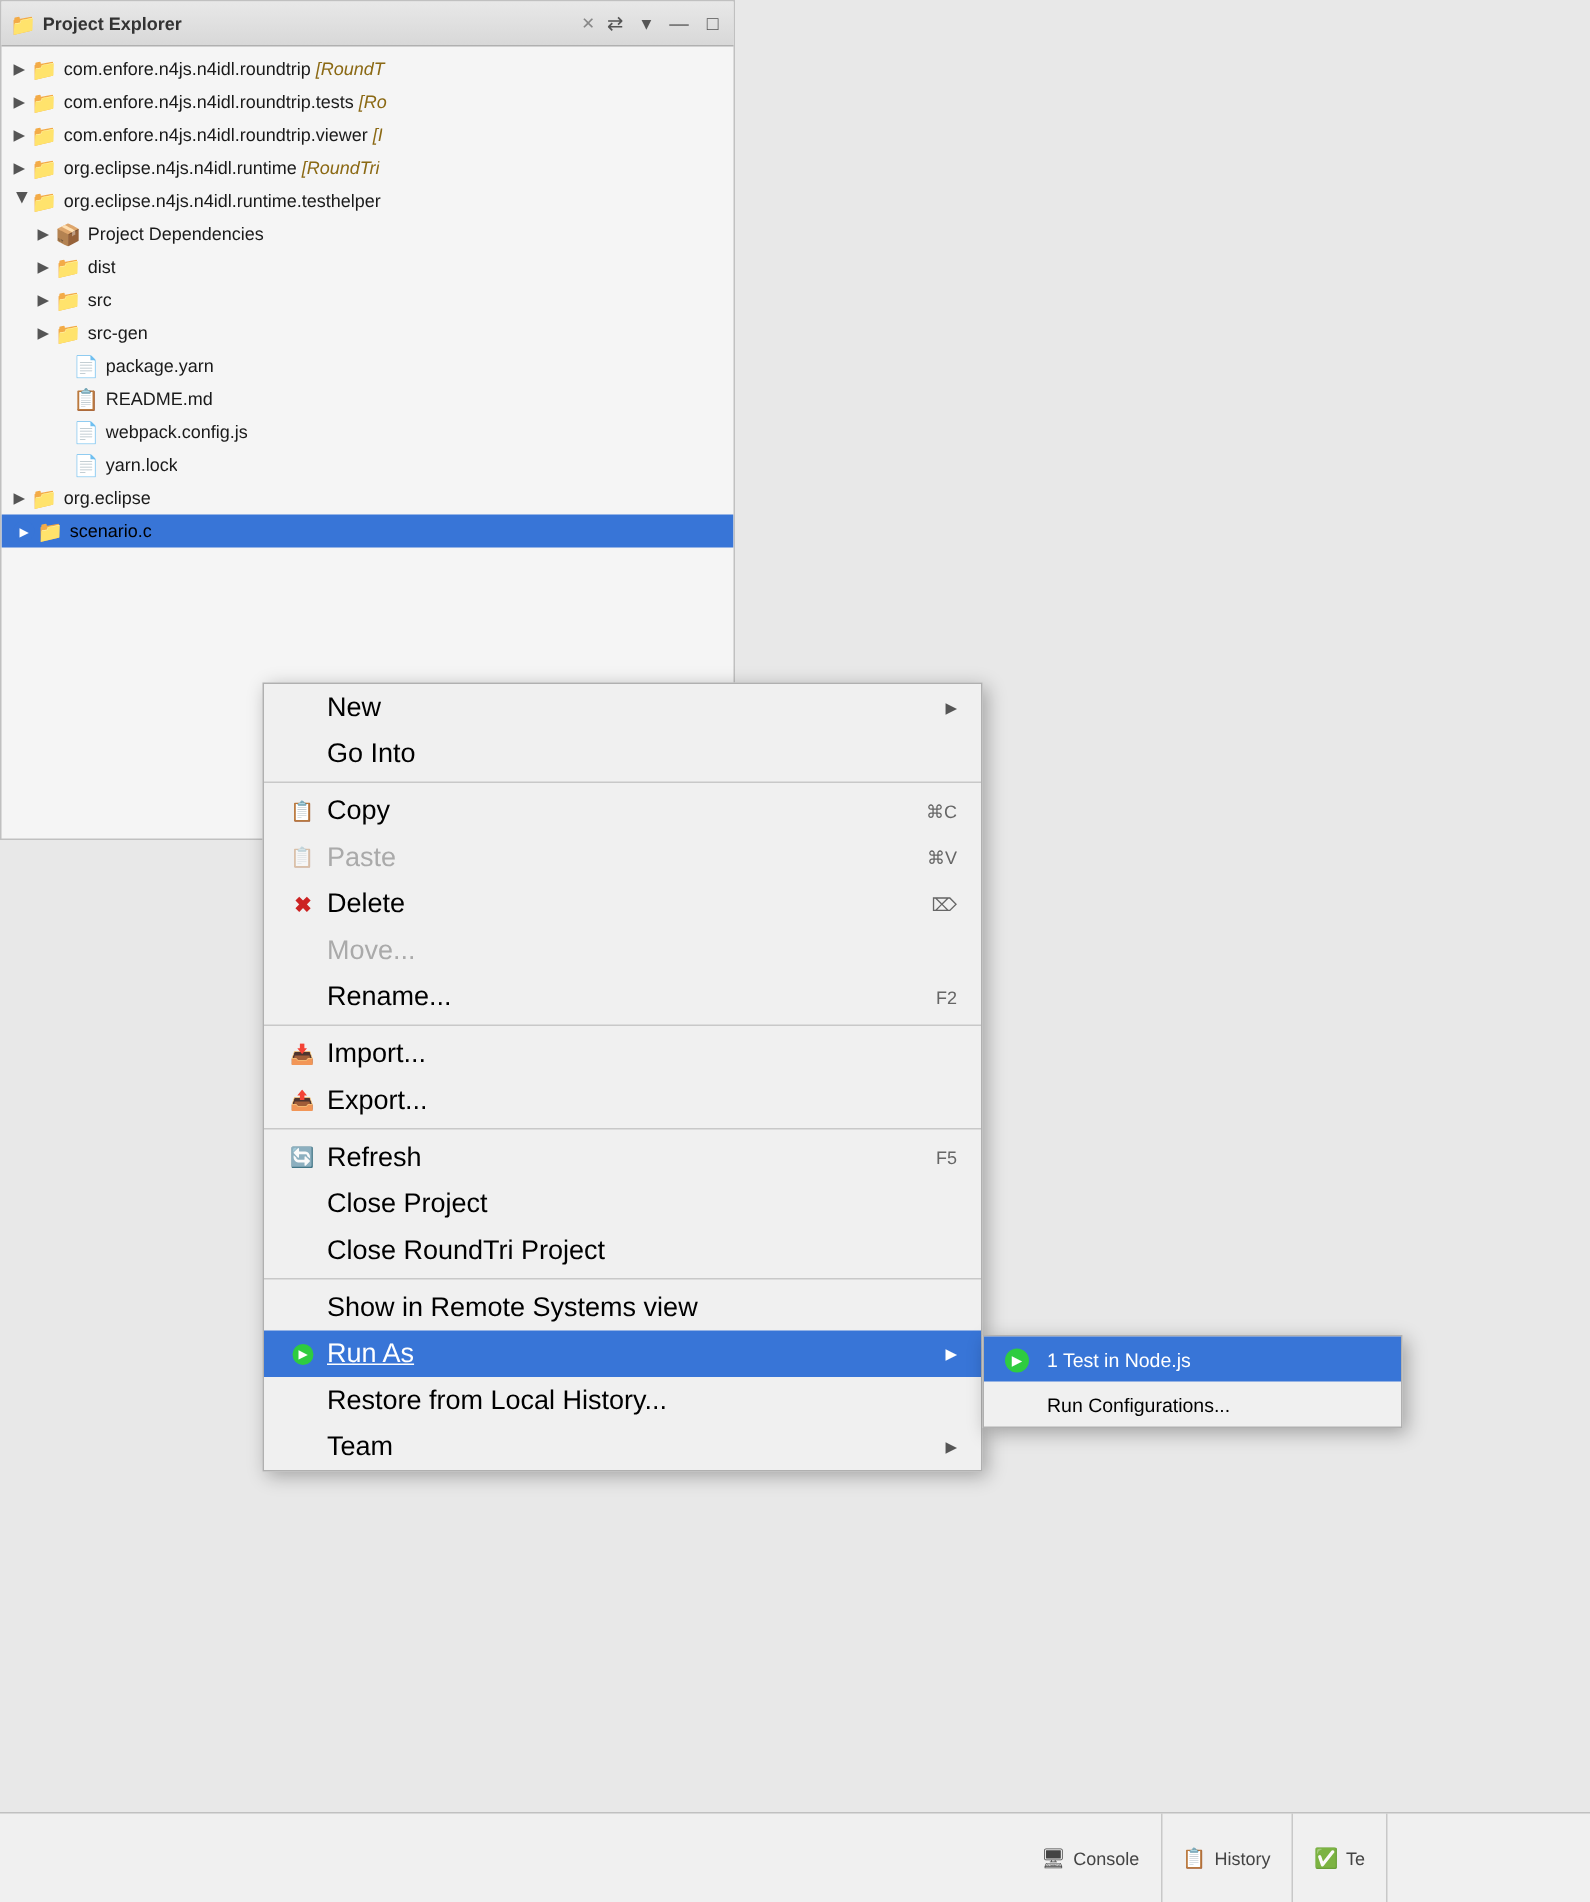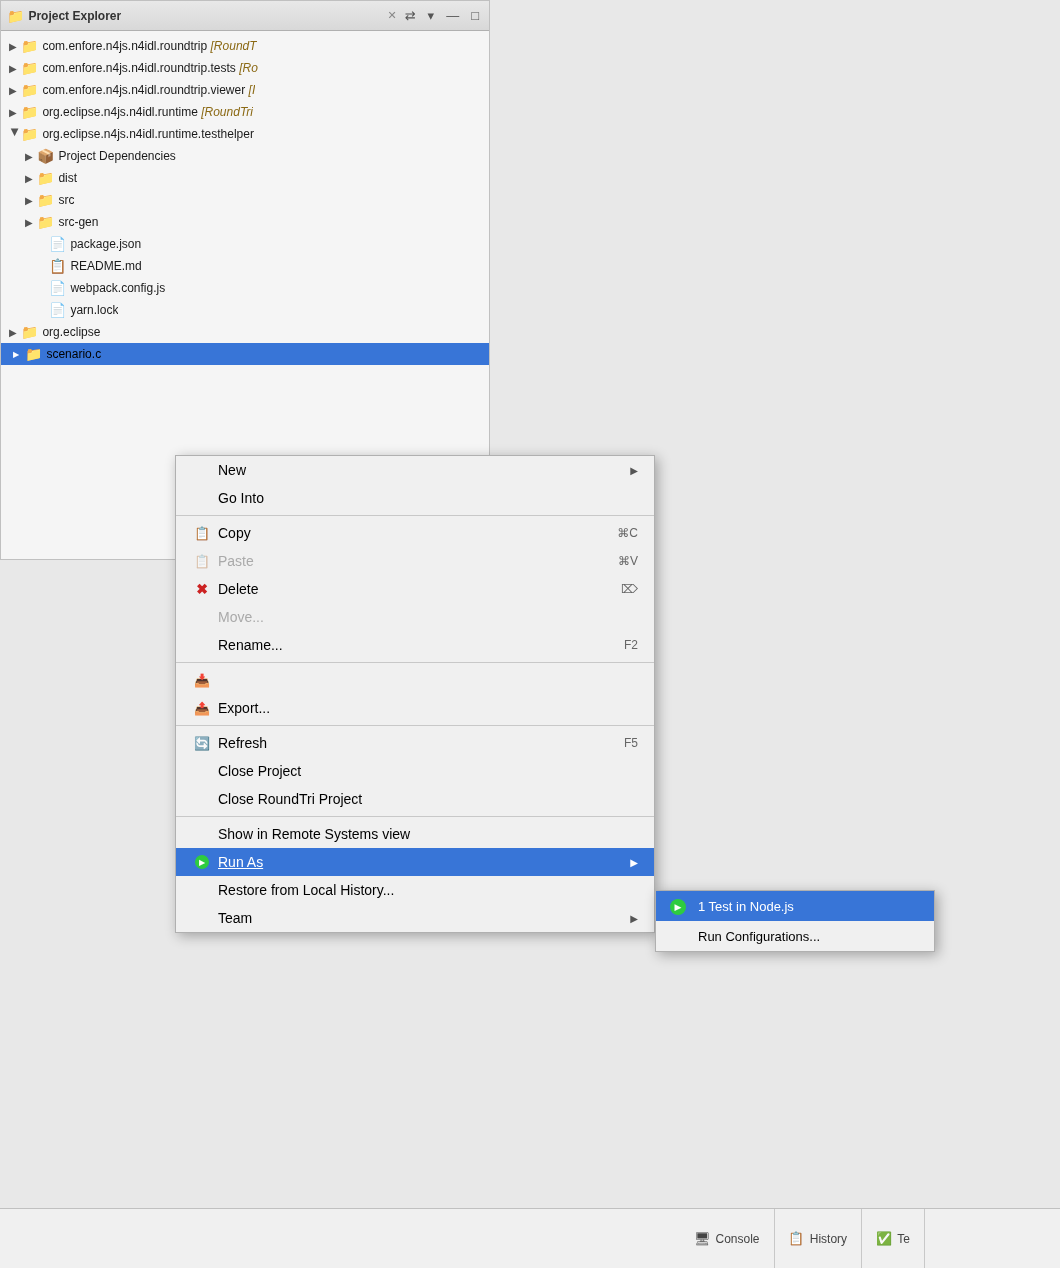--- a/index.html
+++ b/index.html
@@ -130,21 +130,21 @@
     }
     .menu-item.active { background: #3875d7; color: white; }
 
     .menu-item.disabled {
       color: #aaa;
       cursor: default;
     }
 
     .menu-label {
       flex: 1;
-      font-size: 14px;
+      font-size: 18px;
     }
 
     .menu-shortcut {
       font-size: 12px;
       color: #666;
       margin-left: 20px;
     }
 
     .menu-arrow {
       font-size: 10px;
@@ -319,21 +319,21 @@
       <span class="tree-indent" style="width:20px"></span>
       <span class="tree-arrow">▶</span>
       <span class="tree-icon icon-folder">📁</span>
       <span class="tree-label">src-gen</span>
     </div>
 
     <div class="tree-item">
       <span class="tree-indent" style="width:32px"></span>
       <span class="tree-arrow" style="visibility:hidden;">▶</span>
       <span class="tree-icon">📄</span>
-      <span class="tree-label">package.json</span>
+      <span class="tree-label">package.yarn</span>
     </div>
 
     <div class="tree-item">
       <span class="tree-indent" style="width:32px"></span>
       <span class="tree-arrow" style="visibility:hidden;">▶</span>
       <span class="tree-icon">📋</span>
       <span class="tree-label">README.md</span>
     </div>
 
     <div class="tree-item">
@@ -408,20 +408,21 @@
   <div class="menu-item">
     <span class="menu-item-icon"></span>
     <span class="menu-label">Rename...</span>
     <span class="menu-shortcut">F2</span>
   </div>
 
   <div class="menu-separator"></div>
 
   <div class="menu-item">
     <span class="menu-item-icon" style="font-size:13px;">📥</span>
+    <span class="menu-label">Import...</span>
   </div>
 
   <div class="menu-item">
     <span class="menu-item-icon" style="font-size:13px;">📤</span>
     <span class="menu-label">Export...</span>
   </div>
 
   <div class="menu-separator"></div>
 
 

